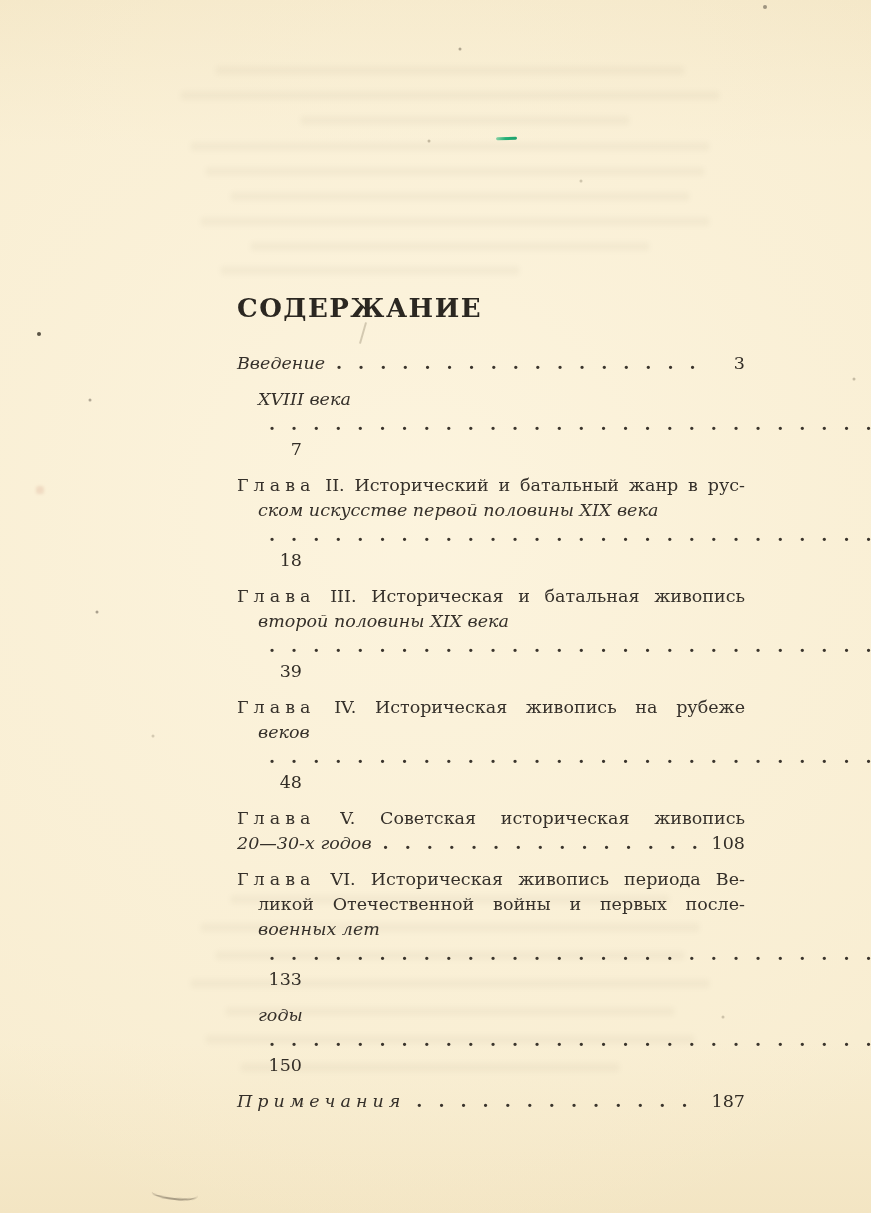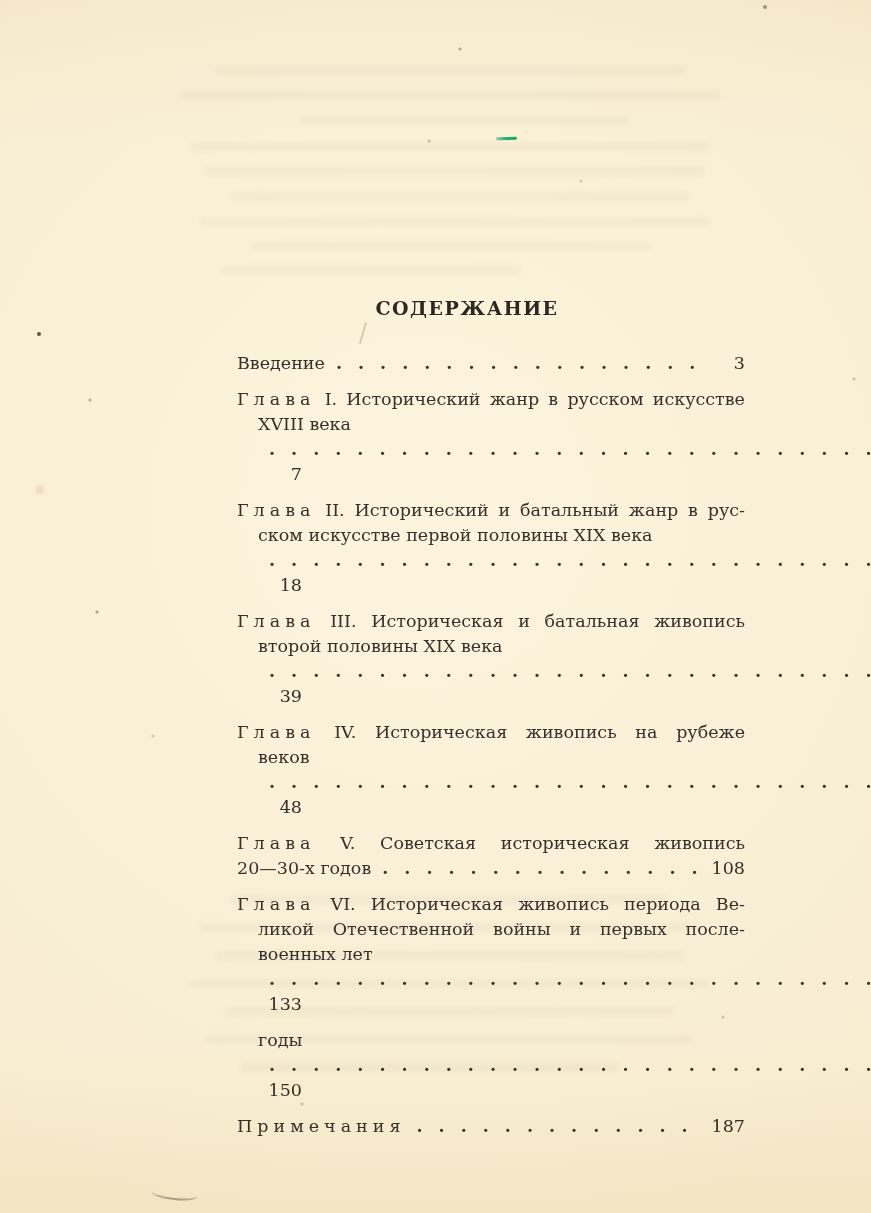--- a/index.html
+++ b/index.html
@@ -66,42 +66,42 @@
     filter: blur(0.5px);
   }
 
   
   .content {
     position: absolute;
     left: 237px; top: 295px;
     width: 508px;
   }
   .toc-title {
-    font-size: 19px;
+    font-size: 26px;
     font-weight: bold;
     letter-spacing: 1.5px;
     color: #2b2721;
-    text-align: center;
+    text-align: left;
     margin: 0 48px 30px 0;
     line-height: 26px;
   }
   .toc-entry {
     margin-top: 11px;
     font-size: 17.5px;
     line-height: 25px;
   }
   .toc-entry:first-of-type { margin-top: 0; }
   .jline {
     text-align: justify;
     text-align-last: justify;
     text-justify: inter-word;
   }
   .indent { padding-left: 21px; flex-direction: column; }
   .lastline { display: flex; align-items: baseline; }
-  .lastline .txt { white-space: nowrap; flex: 0 0 auto; }
+  .lastline .txt { white-space: nowrap; flex: 0 0 auto; font-style: italic; }
   .dots {
     flex: 1 1 auto;
     min-width: 0;
     overflow: hidden;
     white-space: nowrap;
     letter-spacing: 16px;
     padding-left: 11px;
     font-weight: 700;
     color: #3a342c;
   }
@@ -143,21 +143,20 @@
   <div class="toc-title">СОДЕРЖАНИЕ</div>
   <div>
       <div class="toc-entry">
         <div class="lastline">
           <span class="txt"><span>Введение</span></span>
           <span class="dots">..............................</span>
           <span class="pg">3</span>
         </div>
       </div>
       <div class="toc-entry">
-        <div class="jline"><span class="spaced">Глава</span> <span>I. Исторический жанр в русском искусстве</span></div>
         <div class="lastline indent">
           <span class="txt">XVIII века</span>
           <span class="dots">..............................</span>
           <span class="pg">7</span>
         </div>
       </div>
       <div class="toc-entry">
         <div class="jline"><span class="spaced">Глава</span> <span>II. Исторический и батальный жанр в рус-</span></div>
         <div class="lastline indent">
           <span class="txt">ском искусстве первой половины XIX века</span>

